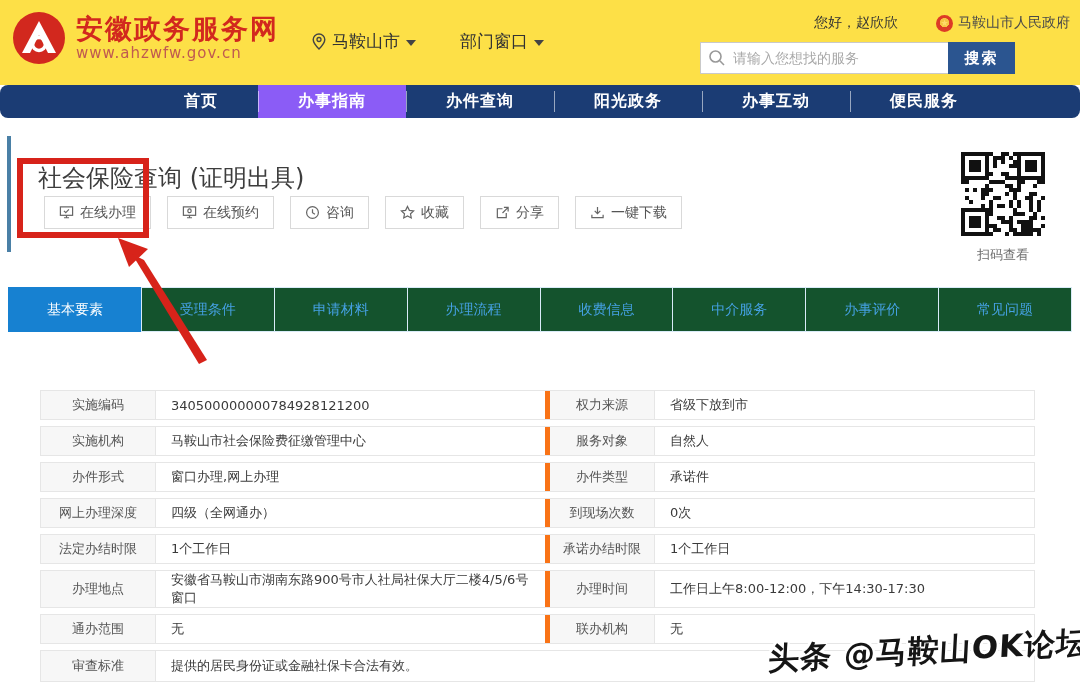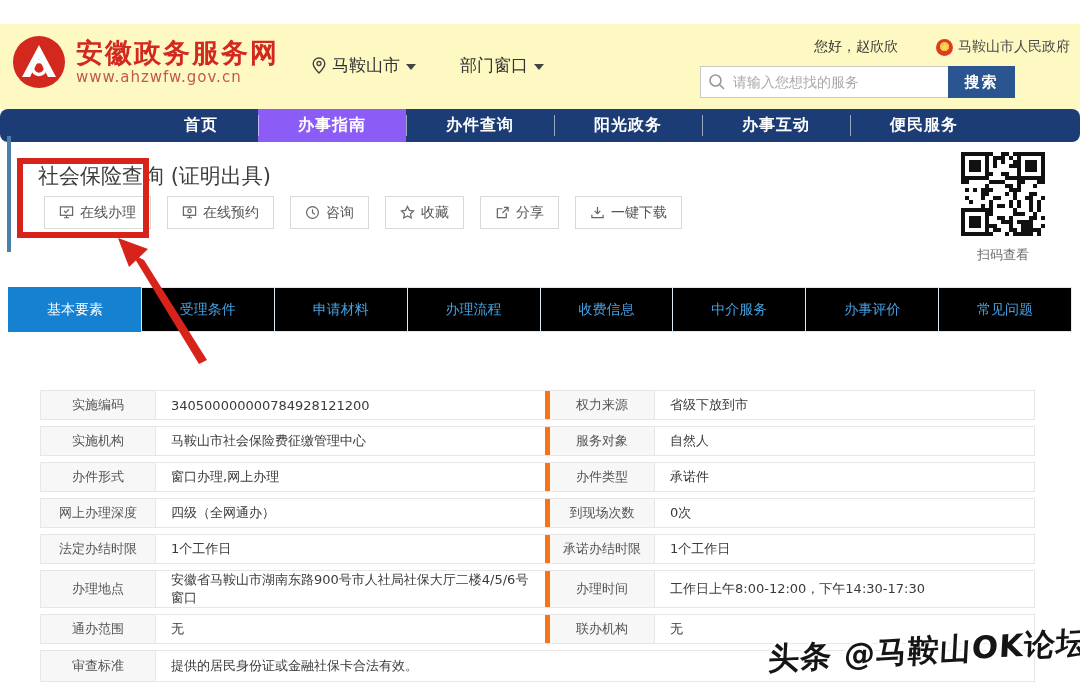--- a/index.html
+++ b/index.html
@@ -1,20 +1,20 @@
 <!DOCTYPE html>
 <html><head>
 <meta charset="utf-8">
 <style>
   * { margin:0; padding:0; box-sizing:border-box; }
   body { background:#888; font-family:"DejaVu Sans","Liberation Sans",sans-serif; }
   .page { position:relative; width:1080px; height:686px; background:#fff; overflow:hidden; margin:0 auto; }
 
   
-  .top-header { position:relative; height:85px; background:#fef9c3;margin-top:24px; }
+  .top-header { position:relative; height:85px; background:#fde047; }
   .logo-group { position:absolute; left:12px; top:11px; display:flex; align-items:center; gap:10px; }
   .logo-mark { width:54px; height:54px; }
   .logo-text .site-name { font-size:27px; font-weight:bold; color:#d2281e; letter-spacing:2px; line-height:1.1; }
   .logo-text .site-url { font-size:15px; color:#c05a50; letter-spacing:1px; }
   .selector { position:absolute; top:30px; display:flex; align-items:center; gap:6px; font-size:17px; color:#333; cursor:pointer; }
   .sel-city { left:312px; }
   .sel-dept { left:460px; }
   .caret { width:0; height:0; border-left:5px solid transparent; border-right:5px solid transparent; border-top:6px solid #444; margin-top:2px; }
   .user-row { position:absolute; top:14px; right:10px; display:flex; align-items:center; gap:10px; font-size:14px; color:#333; }
   .greeting { margin-right:28px; cursor:pointer; }
@@ -28,33 +28,33 @@
   .search-btn { width:67px; height:32px; background:#2b5590; color:#fff; border:none; font-size:15px; font-weight:bold; letter-spacing:2px; cursor:pointer; font-family:inherit; }
 
   
   .main-nav { height:33px; background:#1b3c74; display:flex; align-items:stretch; padding-left:144px;border-radius:8px; }
   .nav-item { display:flex; align-items:center; padding:0 40px; color:#fff; font-size:16px; font-weight:bold; cursor:pointer; position:relative; letter-spacing:1px; }
   .nav-item + .nav-item::before { content:""; position:absolute; left:0; top:6px; bottom:6px; width:1px; background:rgba(255,255,255,.55); }
   .nav-item.active { background:#8b5cf6; }
 
   
   .accent-bar { position:absolute; left:7px; top:136px; width:4px; height:116px; background:#4a80a6; }
-  .service-title { position:absolute; left:38px; top:162px; font-size:21px; color:#3d3d3d; font-weight:400; }
+  .service-title { position:absolute; left:38px; top:162px; font-size:24px; color:#3d3d3d; font-weight:400; }
   .actions-row { position:absolute; left:44px; top:196px; display:flex; gap:16px; }
   .action-btn { display:flex; align-items:center; gap:6px; height:33px; padding:0 14px; background:#fff; border:1px solid #d9d9d9; font-size:14px; color:#555; cursor:pointer; font-family:inherit; }
   .action-btn .ic { display:inline-flex; }
 
   
   .qr-block { position:absolute; left:958px; top:149px; width:90px; text-align:center; }
   .qr-code { width:90px; height:90px; display:block; }
   .qr-caption { margin-top:7px; font-size:13px; color:#6f6f6f; }
 
   
   .tab-bar { position:absolute; left:8px; top:287px; right:9px; display:flex; height:45px; }
-  .tab { flex:1; display:flex; align-items:center; justify-content:center; background:#000000; border:1px solid #d9ebf8; margin-right:-1px; color:#45a1e3; font-size:14px; cursor:pointer; }
+  .tab { flex:1; display:flex; align-items:center; justify-content:center; background:#14532d; border:1px solid #d9ebf8; margin-right:-1px; color:#45a1e3; font-size:14px; cursor:pointer; }
   .tab.active { background:#1781d1; border-color:#1781d1; color:#fff; }
 
   
   .details { position:absolute; left:40px; top:390px; width:995px; }
   .t-row { display:flex; border:1px solid #e6e6e6; margin-bottom:6px; min-height:30px; background:#fff; }
   .t-row:nth-child(6) { min-height:35px; }
   .t-row:nth-child(8) { min-height:32px; }
   .t-label { background:#f7f7f7; border-right:1px solid #e6e6e6; display:flex; align-items:center; justify-content:center; font-size:13px; color:#555; flex:0 0 115px; }
   .t-label.l2 { flex:0 0 110px; border-left:5px solid #f97316; }
   .t-value { display:flex; align-items:center; padding:0 6px 0 15px; font-size:13px; color:#3a3a3a; }

